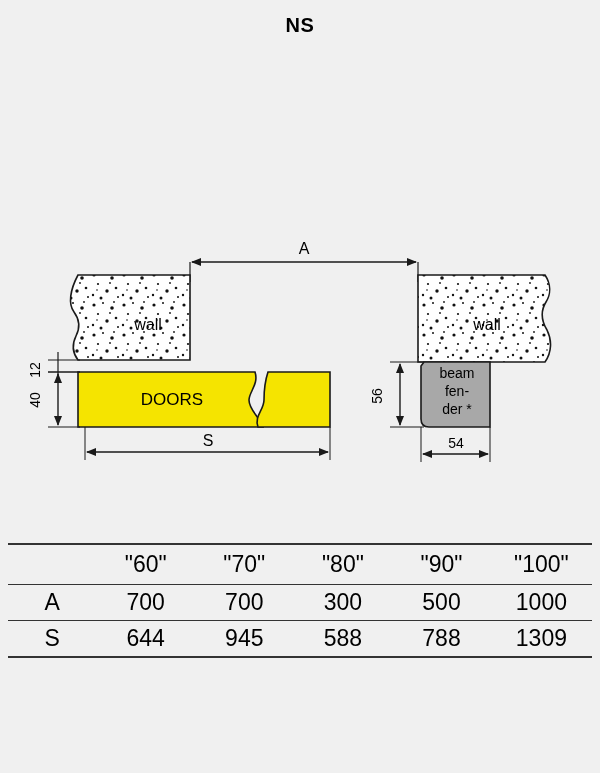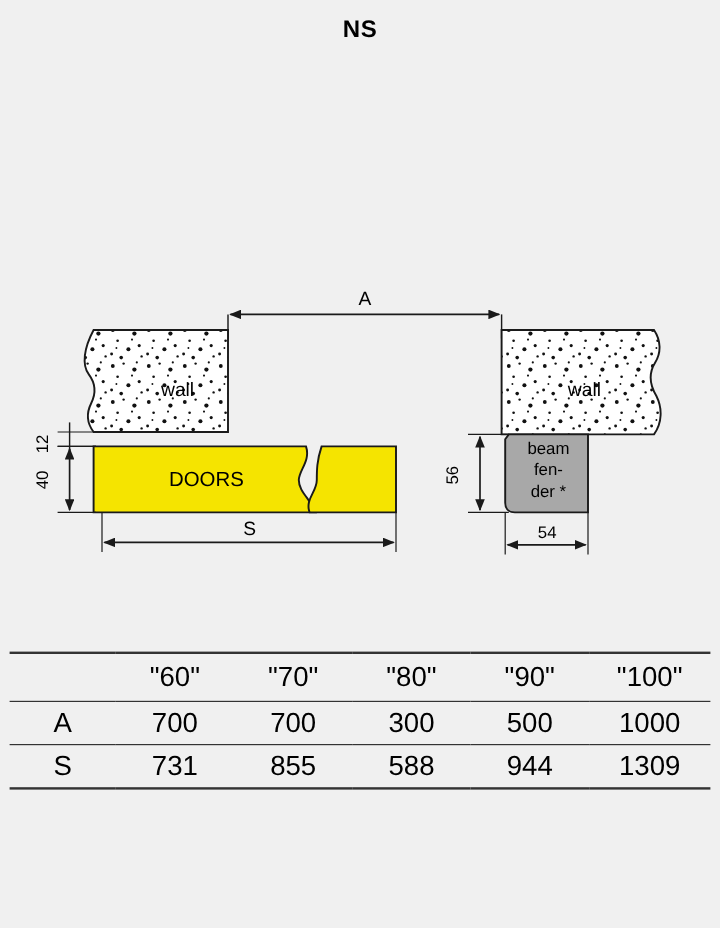--- a/index.html
+++ b/index.html
@@ -209,23 +209,23 @@
         <tr class="row-a">
           <td class="rowlabel">A</td>
           <td class="c">700</td>
           <td class="c">700</td>
           <td class="c">300</td>
           <td class="c">500</td>
           <td class="c">1000</td>
         </tr>
         <tr class="row-s">
           <td class="rowlabel">S</td>
-          <td class="c">731</td>
-          <td class="c">855</td>
+          <td class="c">644</td>
+          <td class="c">945</td>
           <td class="c">588</td>
-          <td class="c">944</td>
+          <td class="c">788</td>
           <td class="c">1309</td>
         </tr>
       </tbody>
     </table>
   </div>
 
 </div>
 
 </body></html>

